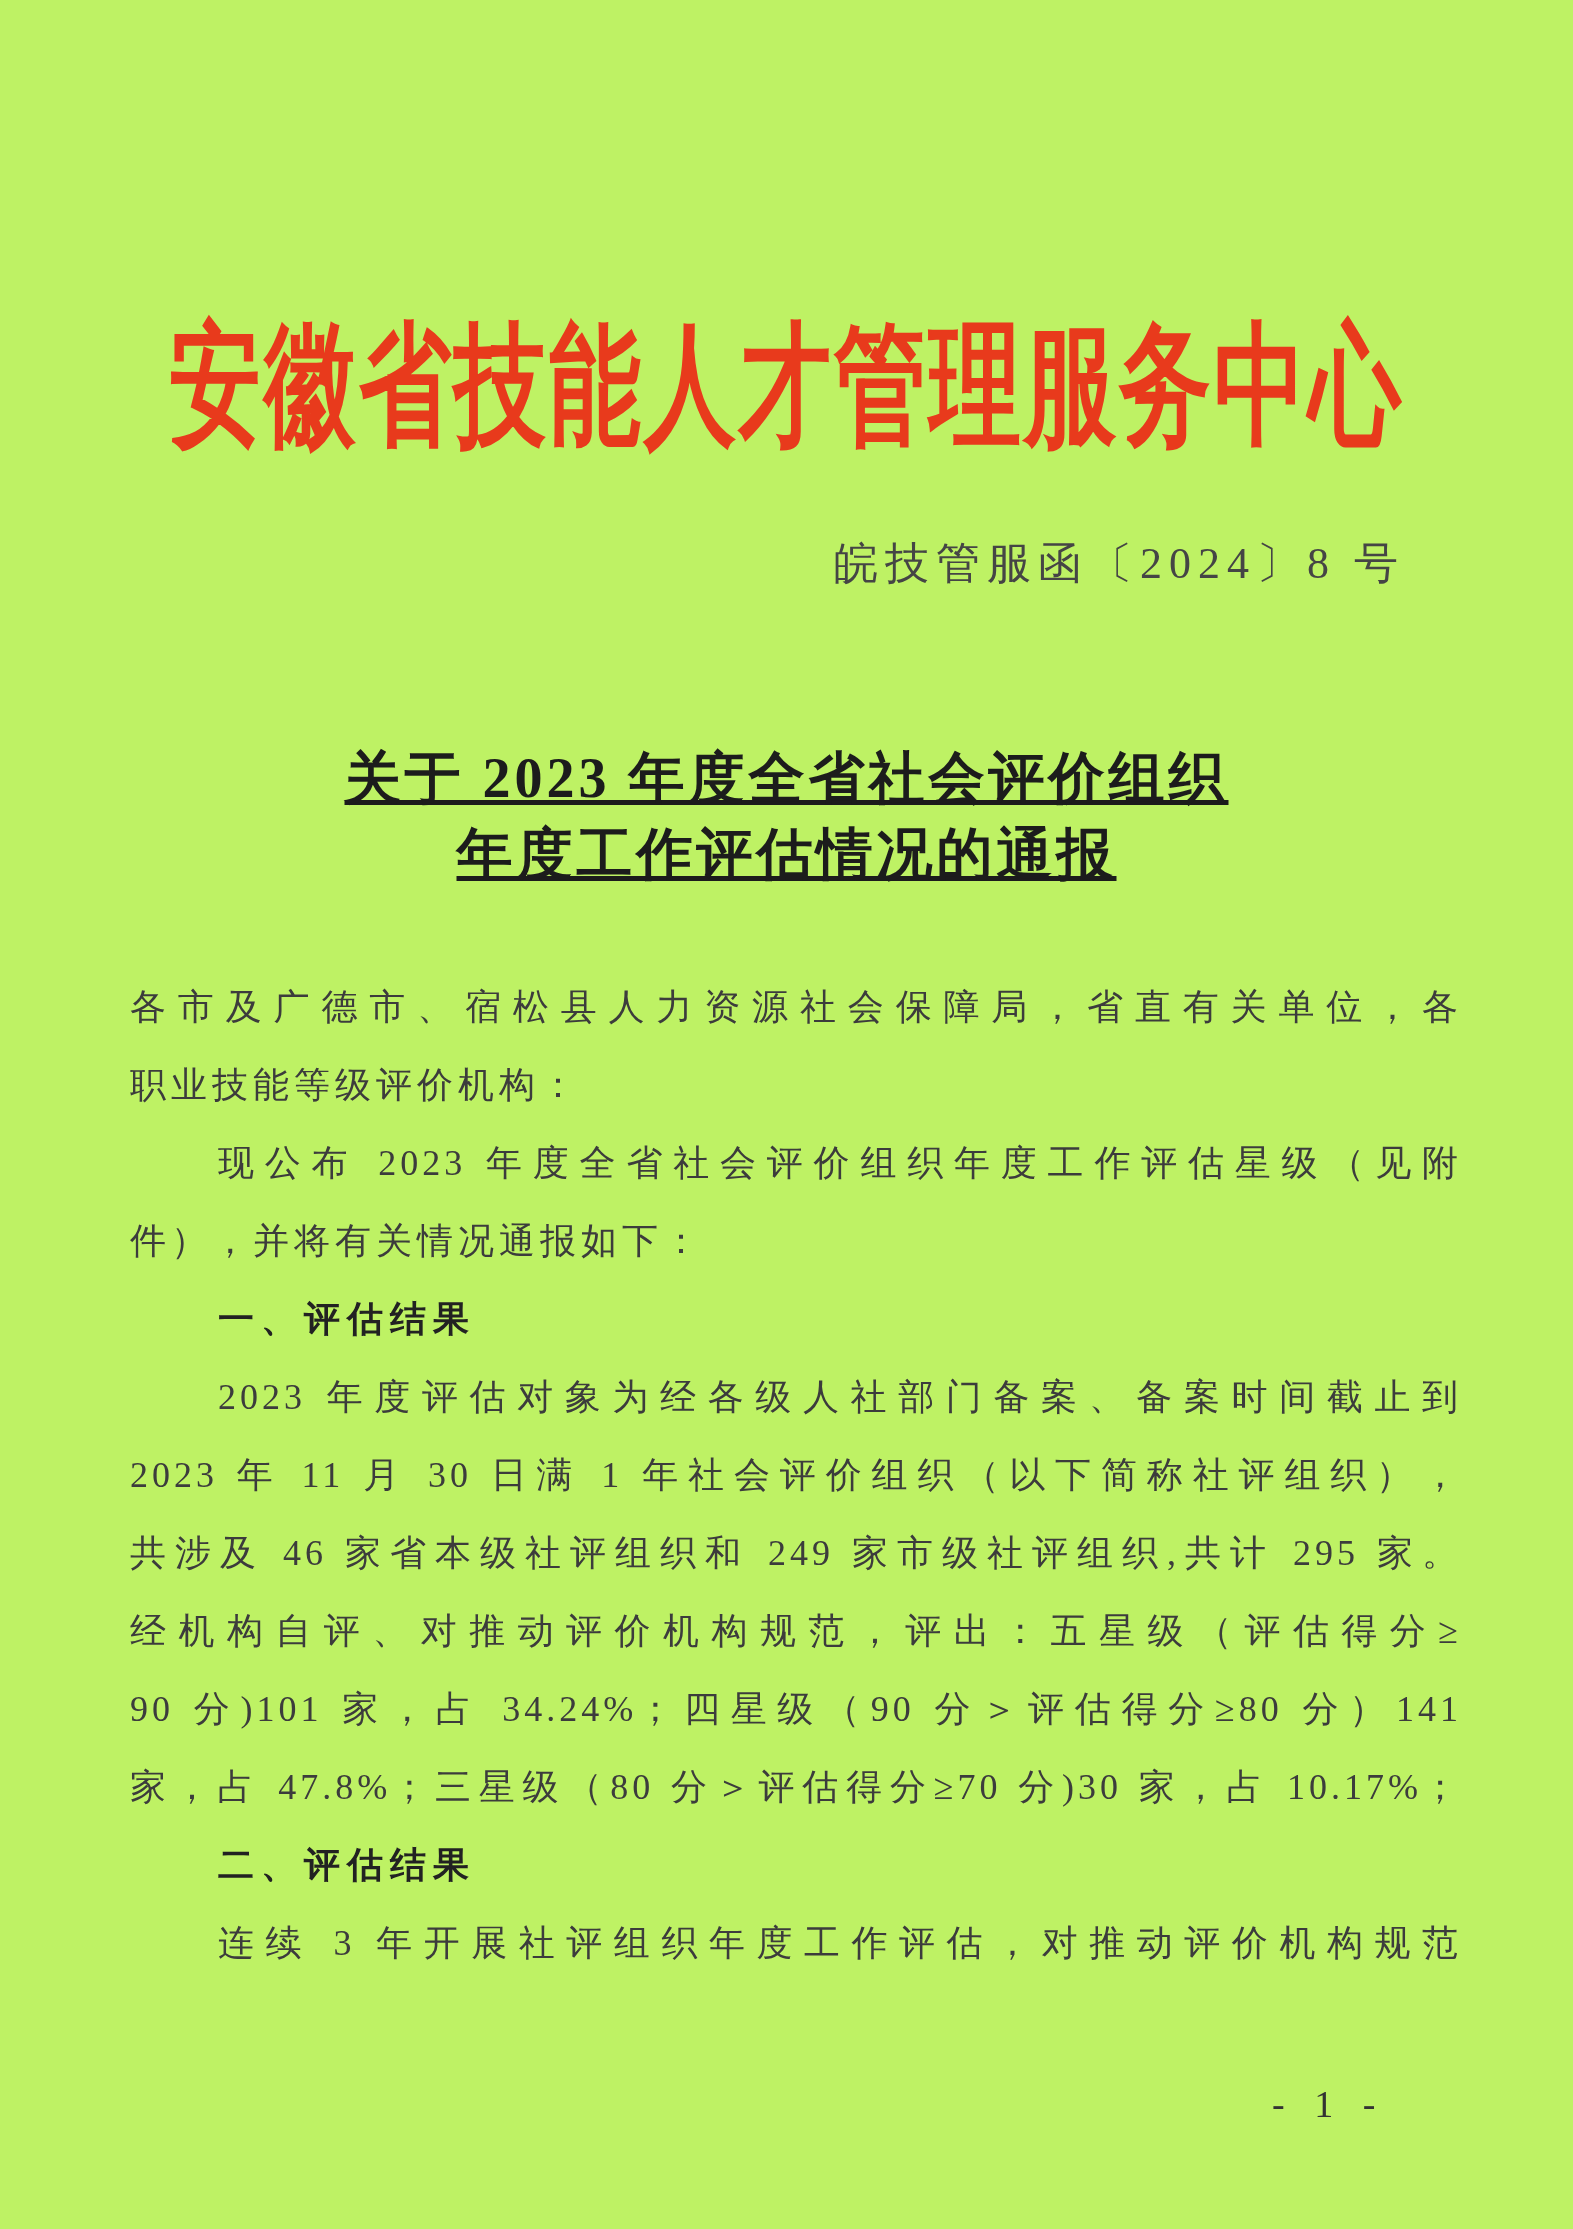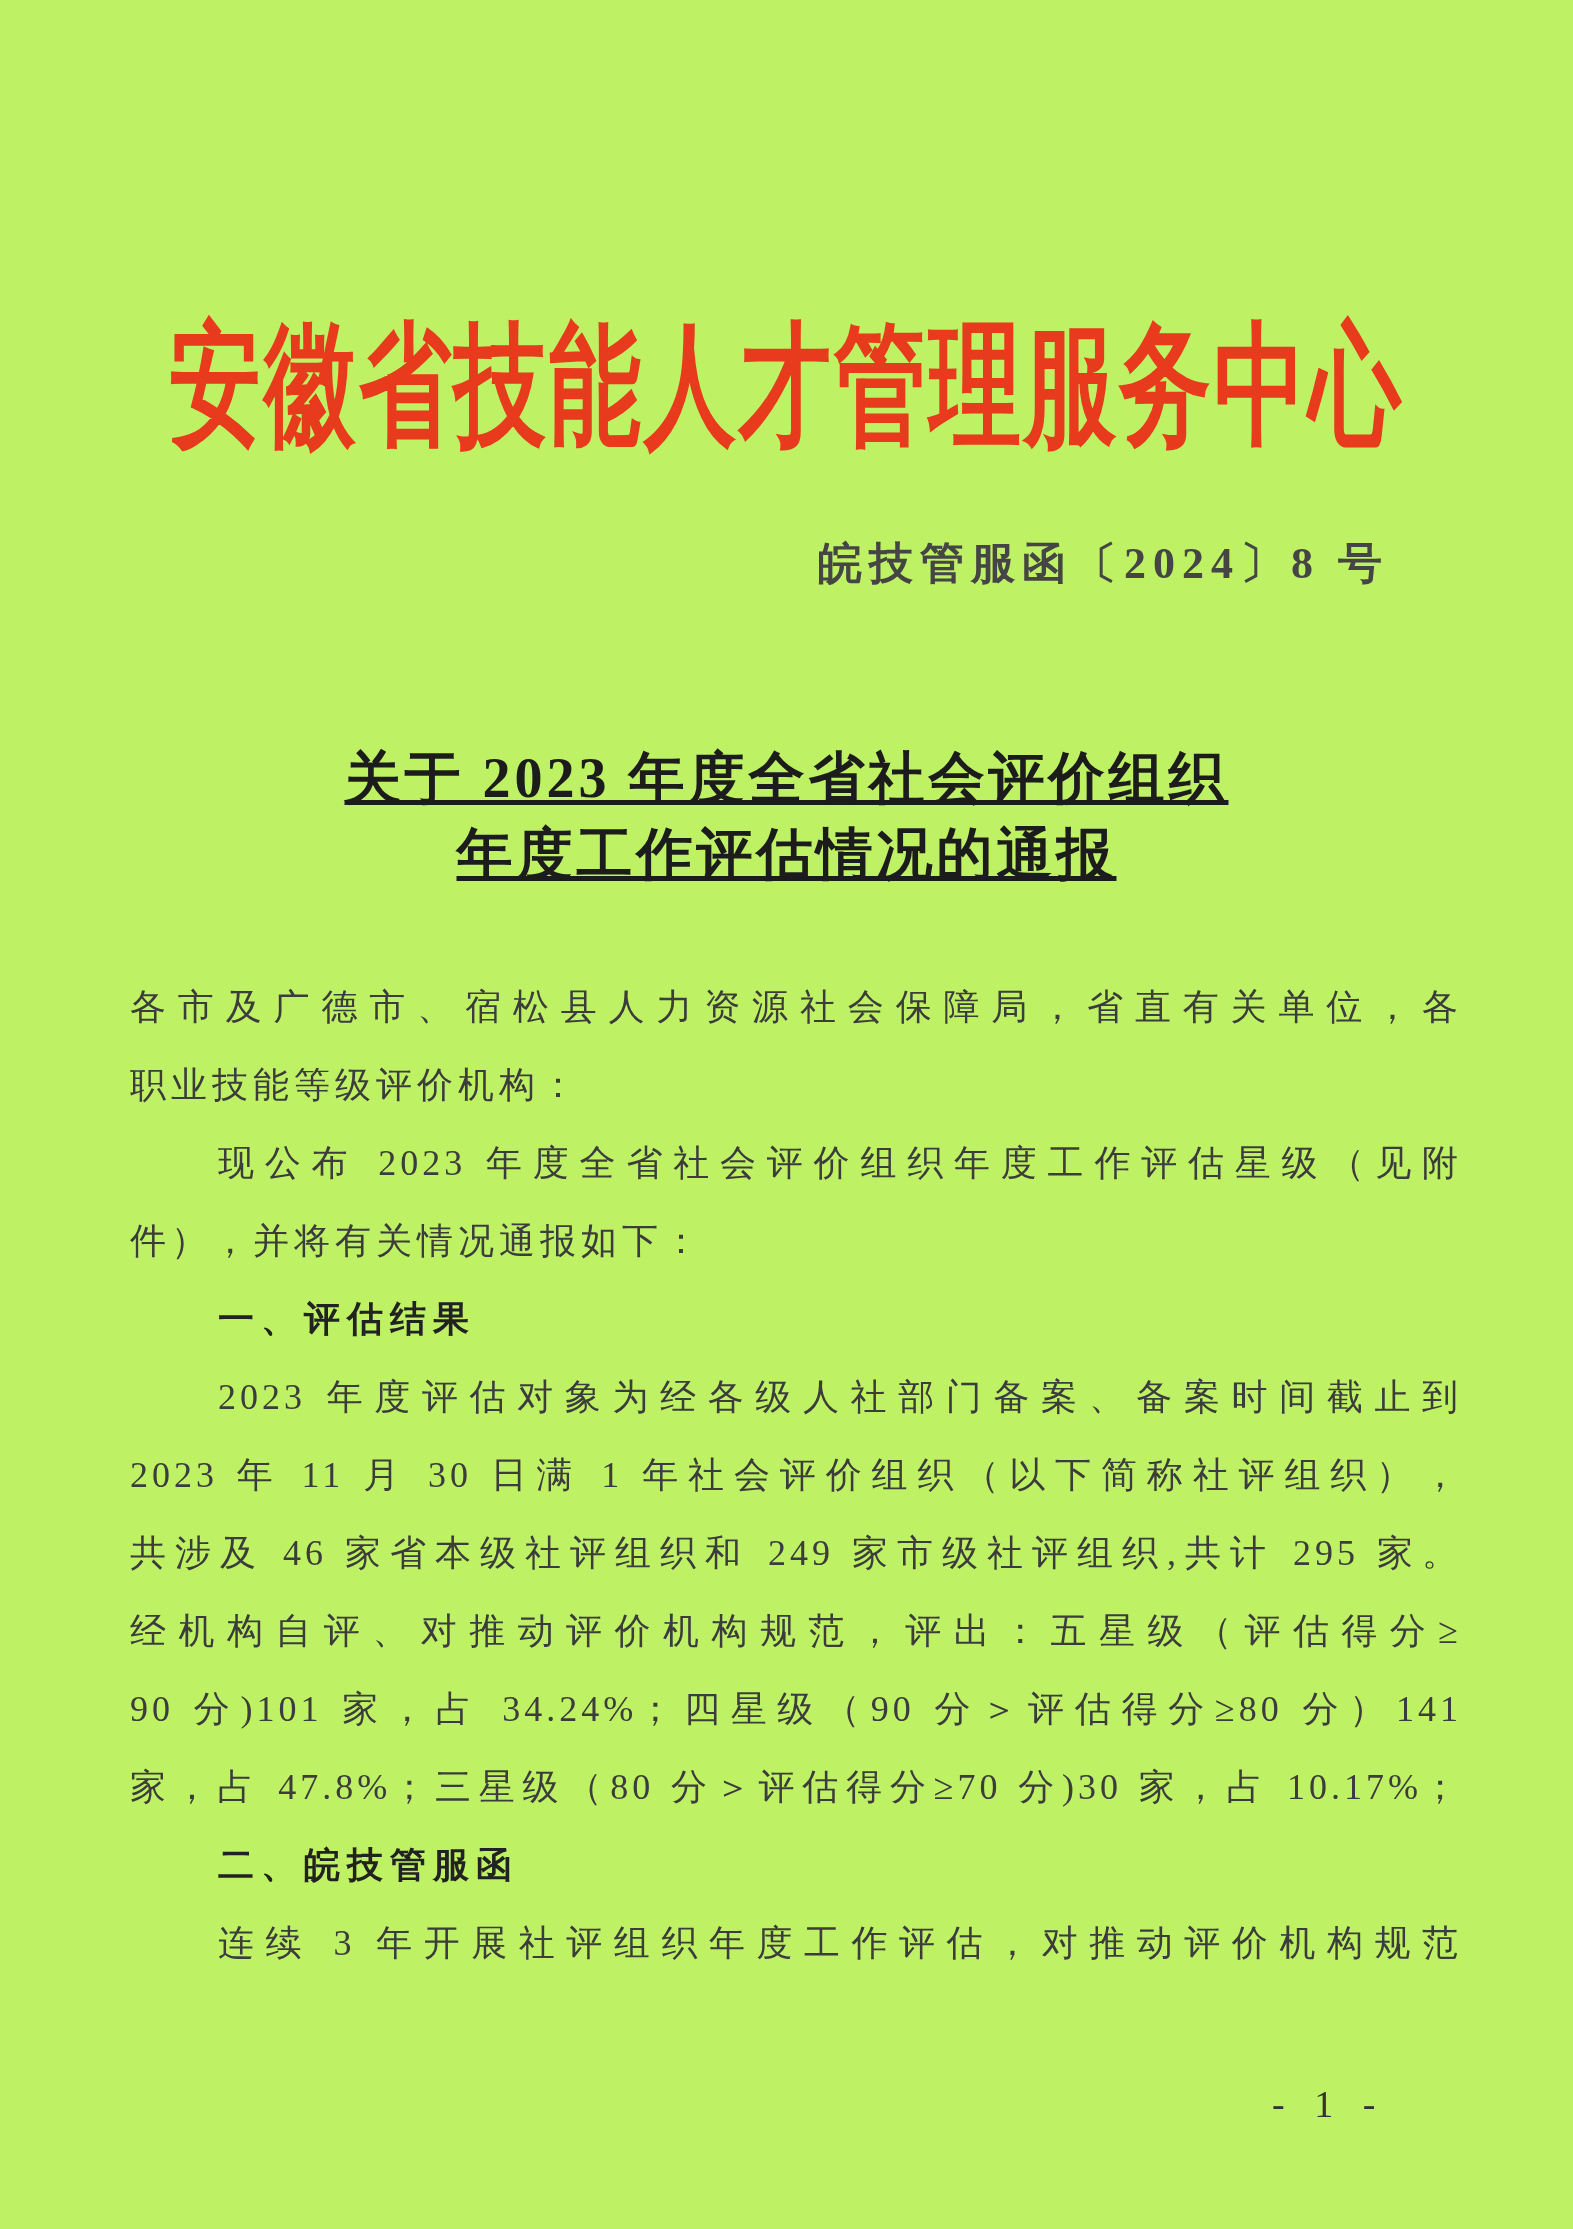--- a/index.html
+++ b/index.html
@@ -34,26 +34,25 @@
     letter-spacing: 3px;
     transform: scaleY(1.45);
     transform-origin: center top;
     color: #e83a1c;
   }
 
   
   .doc-number {
     position: absolute;
     top: 534px;
-    right: 184px;
+    right: 168px;
     font-size: 44px;
     letter-spacing: 7px;
     color: #454545;
     white-space: nowrap;
-    font-weight: bold;
   }
 
   
   .doc-title {
     position: absolute;
     top: 740px;
     left: 0;
     right: 0;
     text-align: center;
     font-size: 56px;
@@ -127,19 +126,19 @@
     <div class="line">职业技能等级评价机构：</div>
     <div class="line fill indent">现公布 2023 年度全省社会评价组织年度工作评估星级（见附</div>
     <div class="line">件），并将有关情况通报如下：</div>
     <div class="line heading indent">一、评估结果</div>
     <div class="line fill indent">2023 年度评估对象为经各级人社部门备案、备案时间截止到</div>
     <div class="line fill">2023 年 11 月 30 日满 1 年社会评价组织（以下简称社评组织），</div>
     <div class="line fill">共涉及 46 家省本级社评组织和 249 家市级社评组织,共计 295 家。</div>
     <div class="line fill">经机构自评、对推动评价机构规范，评出：五星级（评估得分≥</div>
     <div class="line fill">90 分)101 家，占 34.24%；四星级（90 分＞评估得分≥80 分）141</div>
     <div class="line fill">家，占 47.8%；三星级（80 分＞评估得分≥70 分)30 家，占 10.17%；</div>
-    <div class="line heading indent">二、皖技管服函</div>
+    <div class="line heading indent">二、评估结果</div>
     <div class="line fill indent">连续 3 年开展社评组织年度工作评估，对推动评价机构规范</div>
   </div>
 
   <div class="page-number">- 1 -</div>
 
 </div>
 
 </body></html>

